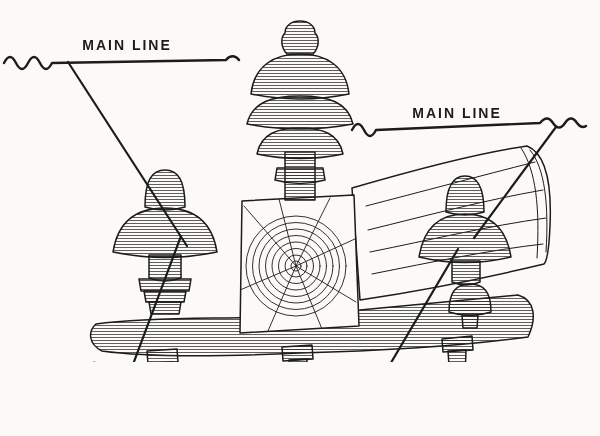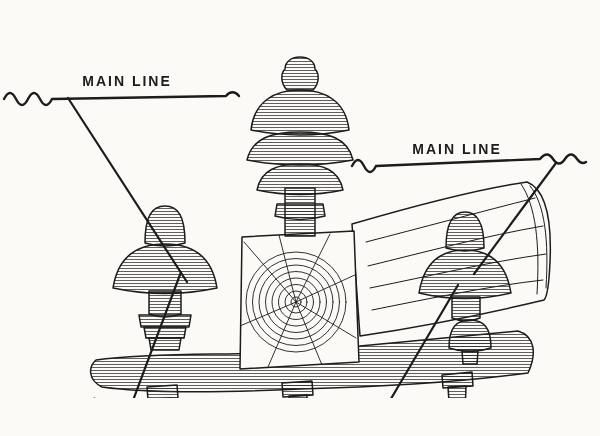--- a/index.html
+++ b/index.html
@@ -1,21 +1,20 @@
 <!DOCTYPE html>
 <html><head>
 <meta charset="utf-8">
 <style>
   html, body { margin: 0; padding: 0; background: #fbfaf6; }
   .stage {
     width: 600px; height: 362px;
     position: relative;
     background: #fbfaf6;
     overflow: hidden;
-    margin-top: 36px;
   }
   svg { display: block; }
   .ink { stroke: #1c1c1c; fill: none; stroke-linecap: round; stroke-linejoin: round; }
   .shape { stroke: #1c1c1c; stroke-width: 1.5; stroke-linejoin: round; }
   .lbl {
     font-family: "Liberation Sans", sans-serif;
     font-weight: 700;
     font-size: 14px;
     letter-spacing: 2px;
     fill: #1c1c1c;

